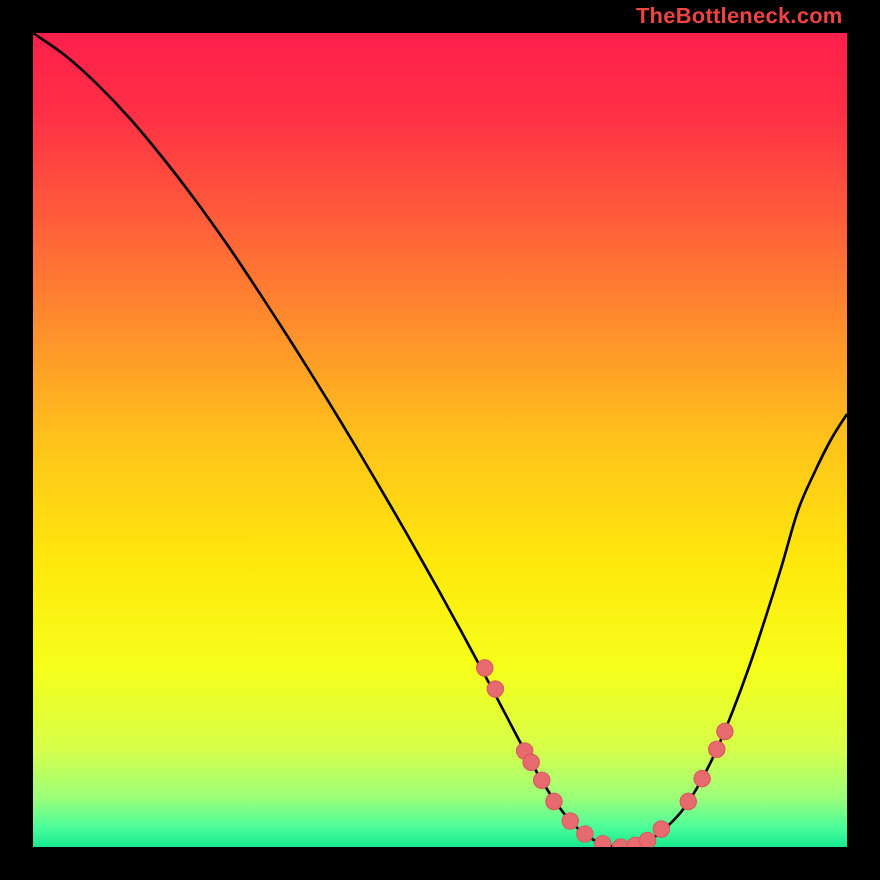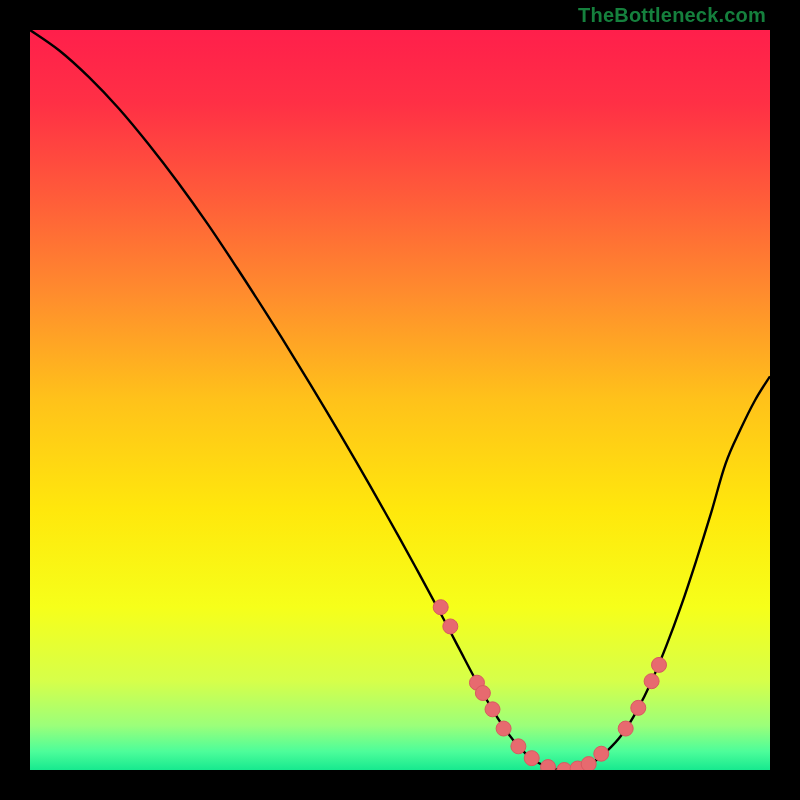--- a/index.html
+++ b/index.html
@@ -31,21 +31,21 @@
     left: 0;
     top: 0;
   }
   .watermark {
     position: absolute;
     top: 4px;
     right: 34px;
     font-family: Arial, Helvetica, sans-serif;
     font-size: 20px;
     font-weight: bold;
-    color: #15803d;
+    color: #ef4444;
     letter-spacing: 0.2px;
   }
 </style>
 </head>
 <body>
 
 <div class="frame">
   <div class="plot-area">
 
     <svg class="svg-layer" width="740" height="740" viewBox="0 0 740 740">

